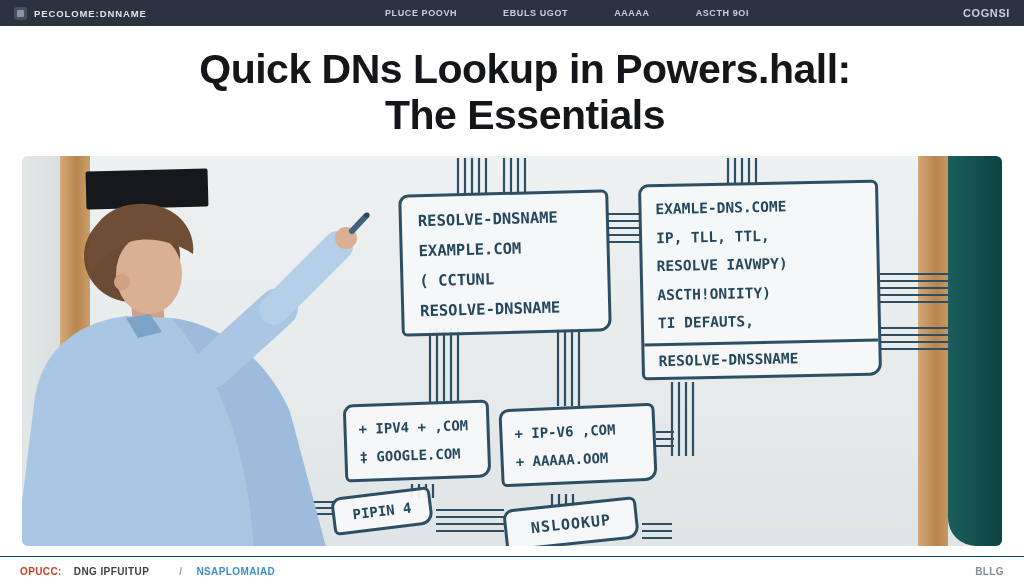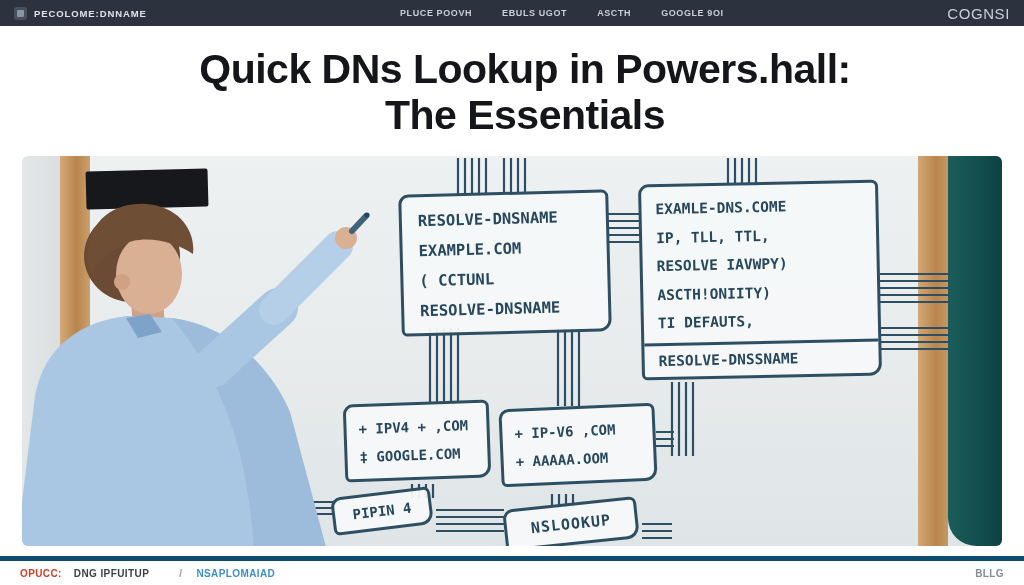--- a/index.html
+++ b/index.html
@@ -7,25 +7,25 @@
               font-family:"Liberation Sans", sans-serif; }
 
   
   .navbar { position:relative; height:26px; background:#2c333f;
             display:flex; align-items:center; padding:0 14px; }
   .nav-left { display:flex; align-items:center; gap:7px; cursor:pointer; }
   .logo-icon { width:13px; height:13px; background:#48505f; border-radius:3px; position:relative; }
   .logo-icon::after { content:""; position:absolute; left:3px; top:3px; width:7px; height:7px;
                       background:#8b94a5; border-radius:1px; }
   .logo-text { color:#dfe3ea; font-size:9.5px; font-weight:bold; letter-spacing:.9px; }
-  .nav-menu { position:absolute; left:400px; top:50%; transform:translateY(-50%);
-              display:flex; gap:30px; }
+  .nav-menu { position:absolute; left:385px; top:50%; transform:translateY(-50%);
+              display:flex; gap:46px; }
   .nav-item { color:#c9cfda; font-size:9px; font-weight:bold; letter-spacing:.6px; cursor:pointer; white-space:nowrap; }
   .nav-account { position:absolute; right:14px; top:50%; transform:translateY(-50%);
-                 color:#c9cfda; font-size:15px; font-weight:normal; letter-spacing:.6px; cursor:pointer; }
+                 color:#c9cfda; font-size:11px; font-weight:bold; letter-spacing:.6px; cursor:pointer; }
 
   
   .title-wrap { margin:20px 0 17px; text-align:center; }
   .page-title { font-size:41px; line-height:1.13; font-weight:800; letter-spacing:-0.5px;
                 color:#15161a;padding-left:26px; }
 
   
   .hero { position:relative; width:980px; height:390px; margin:0 auto;
           border-radius:6px; overflow:hidden;
           background:linear-gradient(180deg,#eef1f2 0%,#e7ebec 55%,#dfe4e6 100%); }
@@ -60,43 +60,43 @@
   .box-c .wb-line { line-height:28px; }
   .box-d { left:478px; top:250px; width:156px; padding:8px 0 8px 12px;
            font-size:14px; transform:rotate(-2.5deg); }
   .box-d .wb-line { line-height:28px; }
   .box-e { left:310px; top:336px; width:100px; padding:8px 0; text-align:center;
            font-size:14px; transform:rotate(-7deg); }
   .box-f { left:482px; top:347px; width:134px; padding:9px 0; text-align:center;
            font-size:15px; letter-spacing:1px; transform:rotate(-6deg); }
 
   
-  .pagefooter { margin-top:10px; height:30px; border-top:5px solid #0c4a6e;
+  .pagefooter { margin-top:10px; height:30px; border-top:1px solid #0c4a6e;
                 display:flex; align-items:center; padding:0 20px;
                 font-size:10px; font-weight:bold; letter-spacing:.4px; }
   .f-category { color:#cc4125; margin-right:12px; cursor:pointer; }
   .f-crumb    { color:#3c4146; margin-right:30px; }
   .f-sep      { color:#9aa0a6; margin-right:14px; }
   .f-link     { color:#3e8fc4; cursor:pointer; }
   .f-spacer   { flex:1; }
   .f-right    { color:#868d95; cursor:pointer; }
 </style>
 </head>
 <body>
 
 <header class="navbar">
   <div class="nav-left">
     <span class="logo-icon"></span>
     <span class="logo-text">PECOLOME:DNNAME</span>
   </div>
   <nav class="nav-menu">
     <span class="nav-item">PLUCE POOVH</span>
     <span class="nav-item">EBULS UGOT</span>
-    <span class="nav-item">ASCTH</span>
-    <span class="nav-item">GOOGLE 9OI</span>
+    <span class="nav-item">AAAAA</span>
+    <span class="nav-item">ASCTH 9OI</span>
   </nav>
   <span class="nav-account">COGNSI</span>
 </header>
 
 <div class="title-wrap">
   <h1 class="page-title">
     <span>Quick DNs Lookup in Powers.hall:</span><br>
     <span>The Essentials</span>
   </h1>
 </div>

